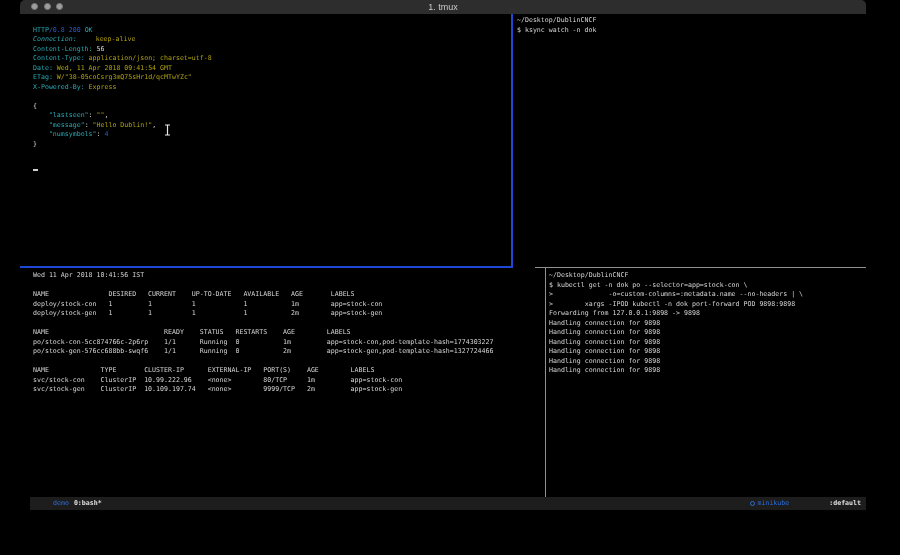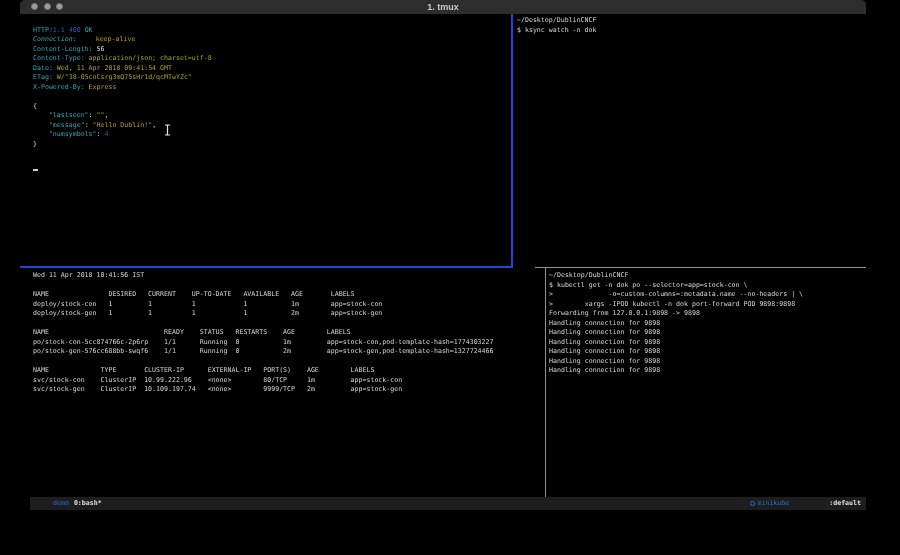--- a/index.html
+++ b/index.html
@@ -6,21 +6,21 @@
   body{position:relative;font-family:"DejaVu Sans Mono",monospace;}
 
   .window{position:absolute;left:20px;top:0;width:846px;height:511px;background:#000;}
   .titlebar{position:absolute;left:0;top:0;width:100%;height:14px;background:#2d2d2d;
             border-radius:5px 5px 0 0;}
   .tl-btn{position:absolute;top:3px;width:7px;height:7px;border-radius:50%;
           background:#9e9e9e;border:0.5px solid #7a7a7a;box-sizing:border-box;}
   .tl-close{left:11px;} .tl-min{left:24px;} .tl-zoom{left:36px;}
   .titletext{position:absolute;left:0;right:0;top:1px;text-align:center;
              font-family:"Liberation Sans",sans-serif;font-size:9px;line-height:12px;
-             color:#c9c9c9;font-weight:bold;}
+             color:#c9c9c9;font-weight:normal;}
 
   .pane{position:absolute;color:#d6d6d6;font-size:6.6px;}
   .tline{height:9.5px;line-height:9.5px;white-space:pre;}
   #pane-tl{left:33px;top:16px;width:470px;}
   #pane-tr{left:517px;top:16px;width:345px;}
   #pane-bl{left:33px;top:271px;width:505px;}
   #pane-br{left:549px;top:271px;width:315px;}
 
   .divider{position:absolute;}
   #div-v-top{left:511px;top:14px;width:2px;height:253px;}
@@ -47,21 +47,21 @@
   <div class="titlebar">
     <span class="tl-btn tl-close"></span>
     <span class="tl-btn tl-min"></span>
     <span class="tl-btn tl-zoom"></span>
     <div class="titletext">1. tmux</div>
   </div>
 </div>
 
 <div class="pane" id="pane-tl">
     <div class="tline"><span></span></div>
-    <div class="tline"><span style="color: rgb(42, 169, 180);">HTTP</span><span style="color: rgb(44, 92, 214);">/1.1 400</span><span> </span><span style="color: rgb(42, 169, 180);">OK</span></div>
+    <div class="tline"><span style="color: rgb(42, 169, 180);">HTTP</span><span style="color: rgb(44, 92, 214);">/0.8 200</span><span> </span><span style="color: rgb(42, 169, 180);">OK</span></div>
     <div class="tline"><span style="color: rgb(42, 169, 180); font-style: italic;">Connection:</span><span> </span><span style="color: rgb(177, 161, 14); margin-left: 15px;">keep-alive</span></div>
     <div class="tline"><span style="color: rgb(42, 169, 180);">Content-Length:</span><span> </span><span>56</span></div>
     <div class="tline"><span style="color: rgb(42, 169, 180);">Content-Type:</span><span> </span><span style="color: rgb(177, 161, 14);">application/json; charset=utf-8</span></div>
     <div class="tline"><span style="color: rgb(42, 169, 180);">Date:</span><span> </span><span style="color: rgb(177, 161, 14);">Wed, 11 Apr 2018 09:41:54 GMT</span></div>
     <div class="tline"><span style="color: rgb(42, 169, 180);">ETag:</span><span> </span><span style="color: rgb(177, 161, 14);">W/"38-05coCsrg3mQ75sHr1d/qcMTwYZc"</span></div>
     <div class="tline"><span style="color: rgb(42, 169, 180);">X-Powered-By:</span><span> </span><span style="color: rgb(177, 161, 14);">Express</span></div>
     <div class="tline"><span></span></div>
     <div class="tline"><span>{</span></div>
     <div class="tline"><span>    </span><span style="color: rgb(42, 169, 180);">"lastseen"</span><span>: </span><span style="color: rgb(177, 161, 14);">""</span><span>,</span></div>
     <div class="tline"><span>    </span><span style="color: rgb(42, 169, 180);">"message"</span><span>: </span><span style="color: rgb(177, 161, 14);">"Hello Dublin!"</span><span>,</span></div>

